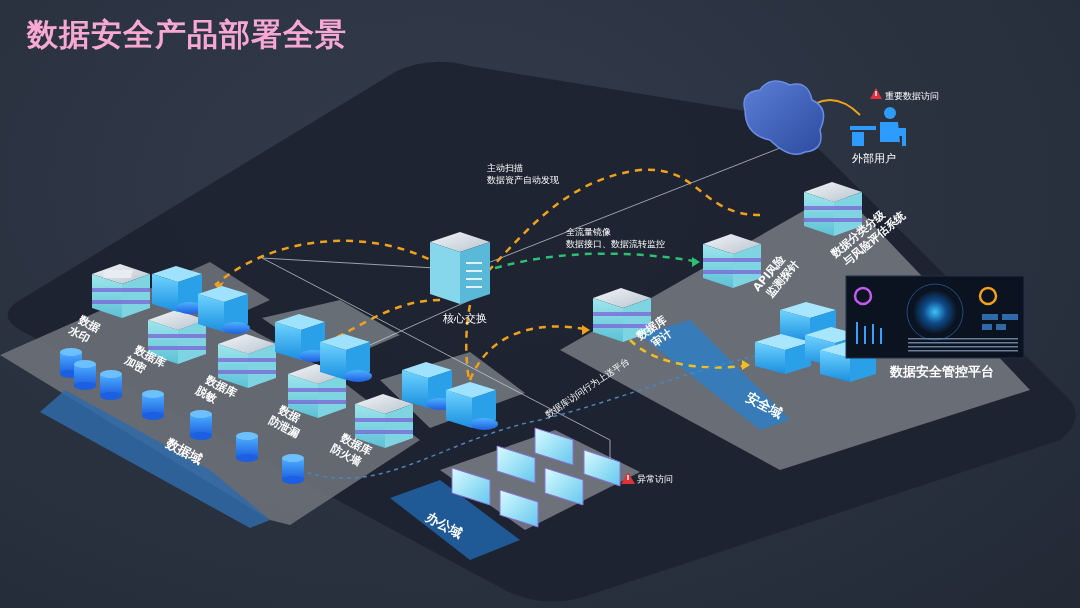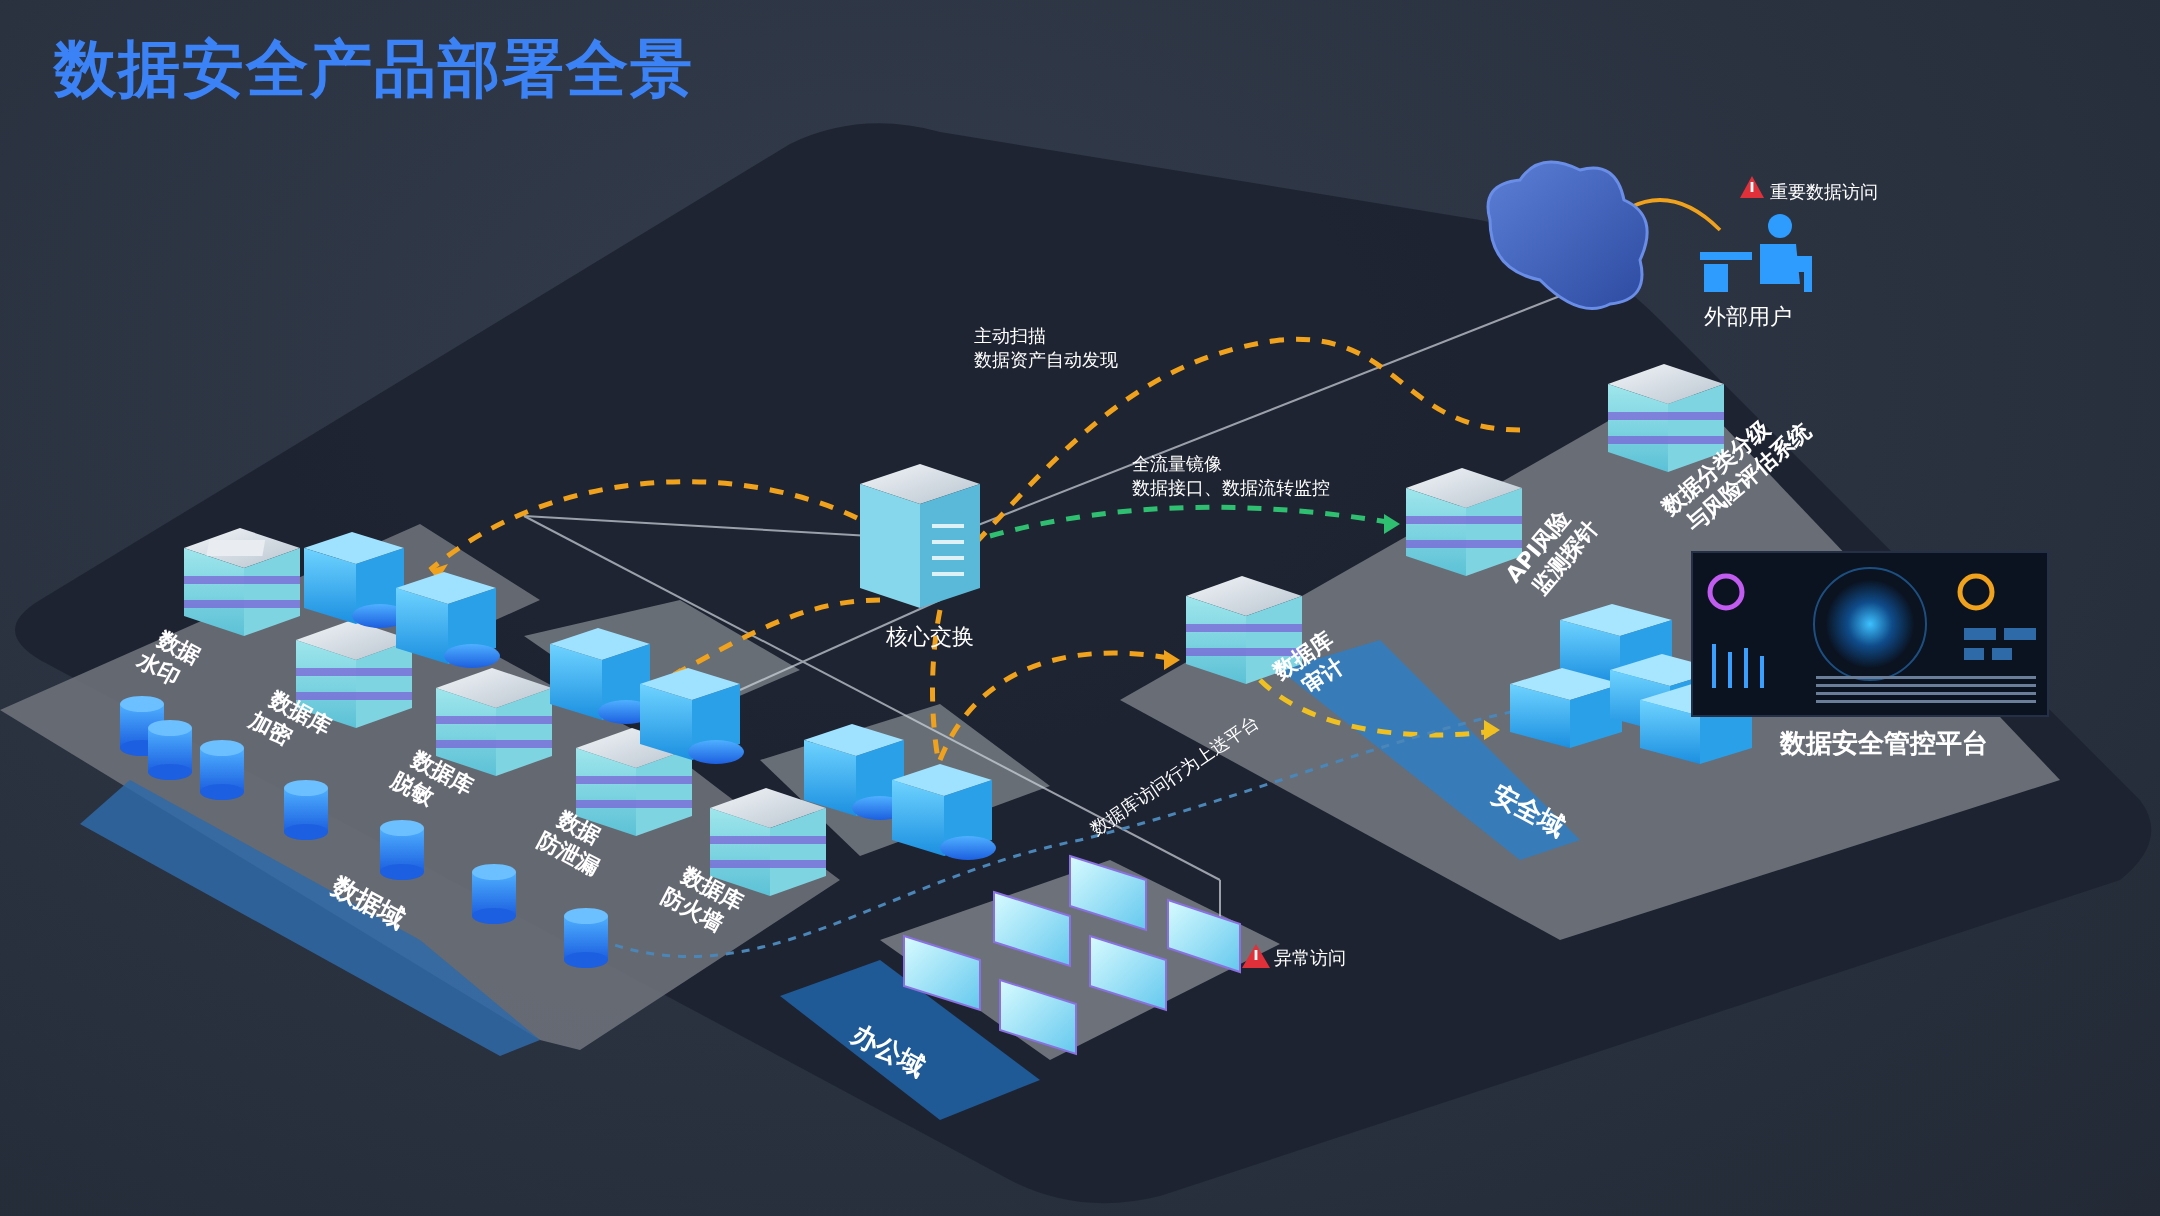--- a/index.html
+++ b/index.html
@@ -1,18 +1,18 @@
 <!DOCTYPE html>
 <html><head>
 <meta charset="utf-8">
 <style>
   html, body { margin:0; padding:0; }
   body { width:1080px; height:608px; overflow:hidden; background:#2a3240; font-family:"DejaVu Sans", sans-serif; position:relative; }
   .bg { position:absolute; inset:0; background: radial-gradient(ellipse at 40% 30%, #333c4b 0%, #2a3240 55%, #232a36 100%); }
-  .title { position:absolute; left:27px; top:14px; font-size:31px; font-weight:bold; color:#3b82f6; letter-spacing:1px; }
+  .title { position:absolute; left:27px; top:14px; font-size:31px; font-weight:bold; color:#f9a8d4; letter-spacing:1px; }
   svg.scene { position:absolute; left:0; top:0; }
   .lbl { fill:#ffffff; font-family:"DejaVu Sans", sans-serif; }
 </style>
 </head>
 <body>
 
 <div class="bg"></div>
 
 <div class="title">数据安全产品部署全景</div>
 

